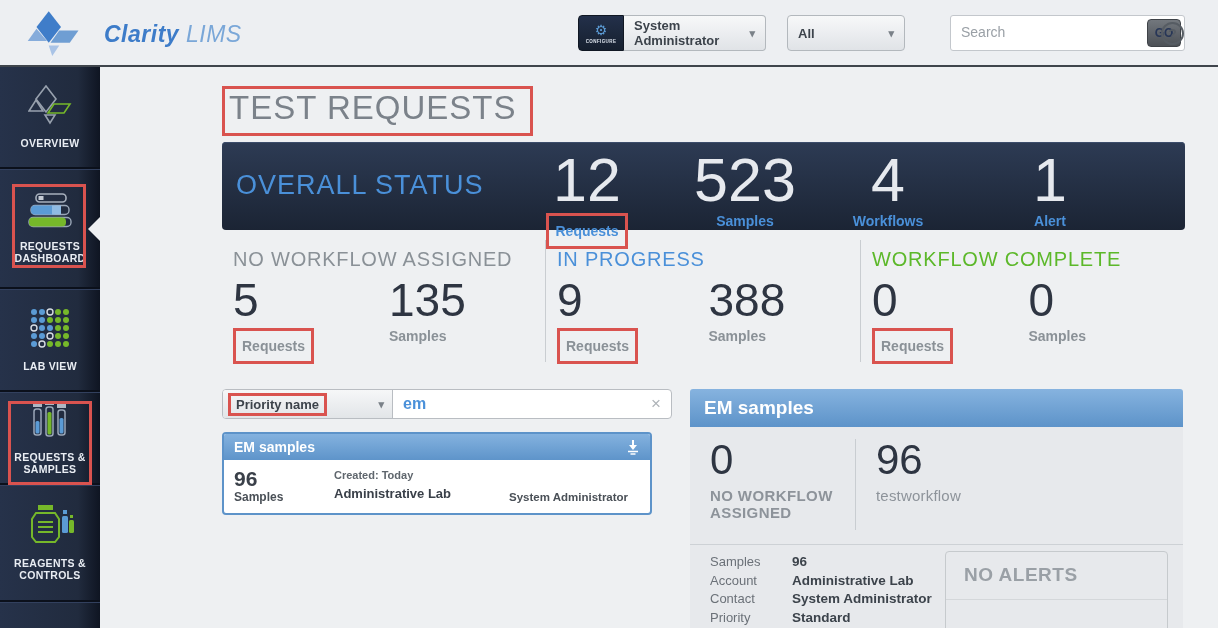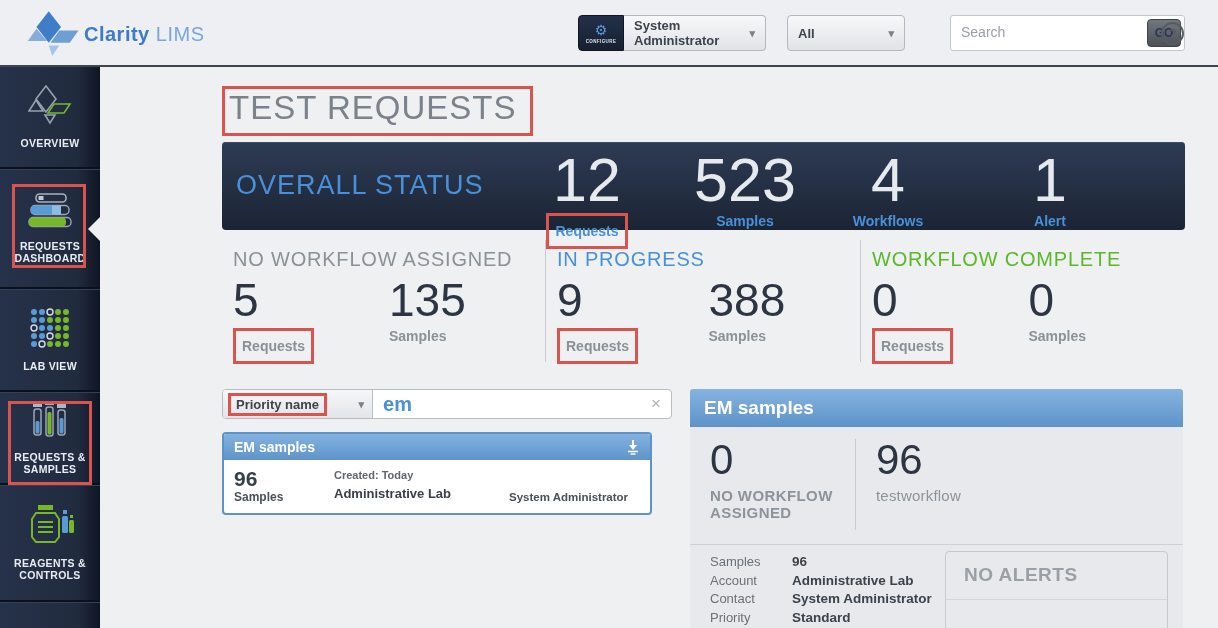--- a/index.html
+++ b/index.html
@@ -8,21 +8,21 @@
   .screen { position:relative; width:1218px; height:628px; background:#eef0f2; overflow:hidden; }
 
   
   .red-box { border:3px solid #d9534f; }
   span.red-box { display:inline-block; padding:7px 6px; }
 
   
   .header { position:absolute; top:0; left:0; width:1218px; height:67px;
             background:#edeff2; border-bottom:2px solid #3f454c; }
   .logo { position:absolute; left:26px; top:8px; display:flex; align-items:center; }
-  .logo-text { margin-left:2px; font-size:20px; letter-spacing:.5px; }
+  .logo-text { margin-left:22px; font-size:23px; letter-spacing:.5px;font-style:italic; }
   .logo-text .bold { color:#3d7cc9; font-weight:bold; }
   .logo-text .light { color:#7aa7d8; font-weight:400; }
 
   .admin-group { position:absolute; left:578px; top:15px; height:36px; display:flex; }
   .configure-btn { width:46px; height:36px; background:linear-gradient(#23304a,#16202f);
                    border:1px solid #101723; border-radius:4px 0 0 4px;
                    display:flex; flex-direction:column; align-items:center; justify-content:center; cursor:pointer; }
   .configure-btn .gear { color:#5b9bd5; font-size:14px; line-height:14px; }
   .configure-btn .cfg-label { color:#dfe5ee; font-size:4.5px; font-weight:bold; letter-spacing:.4px; margin-top:2px; }
   .dropdown { height:36px; display:flex; align-items:center;
@@ -89,21 +89,21 @@
 
   
   .lower { position:absolute; left:0; top:322px; width:963px; height:239px; }
   .filter { position:absolute; left:0; top:0; width:450px; height:30px; display:flex;
             border:1px solid #b9bdc2; border-radius:4px; background:#fff; }
   .filter-dd { display:flex; align-items:center; width:170px;
                background:linear-gradient(#f6f7f8,#e2e5e8); border-right:1px solid #b9bdc2;
                border-radius:3px 0 0 3px; padding:0 8px; font-size:13px; font-weight:bold; color:#3c434b; cursor:pointer; }
   .filter-dd .red-box { padding:1px 5px; margin-left:-3px; }
   .filter-input { flex:1; display:flex; align-items:center; padding:0 10px; }
-  .filter-query { border:none; outline:none; flex:1; font-size:20px; font-weight:bold; color:#4a90d9;
+  .filter-query { border:none; outline:none; flex:1; font-size:16px; font-weight:bold; color:#4a90d9;
                   font-family:"Liberation Sans",sans-serif; background:transparent; }
   .clear-x { color:#aeb3b8; font-size:17px; cursor:pointer; }
 
   .result-card { position:absolute; left:0; top:43px; width:430px;
                  border:2px solid #5d93c9; border-radius:4px; background:#fff; overflow:hidden; }
   .rc-header { height:26px; background:linear-gradient(#84b2df,#5e94ca);
                display:flex; align-items:center; padding:0 10px;
                color:#fff; font-size:14px; font-weight:bold; cursor:pointer; }
   .rc-pin { margin-left:auto; cursor:pointer; display:flex; }
   .rc-body { display:flex; padding:7px 10px 9px; }

